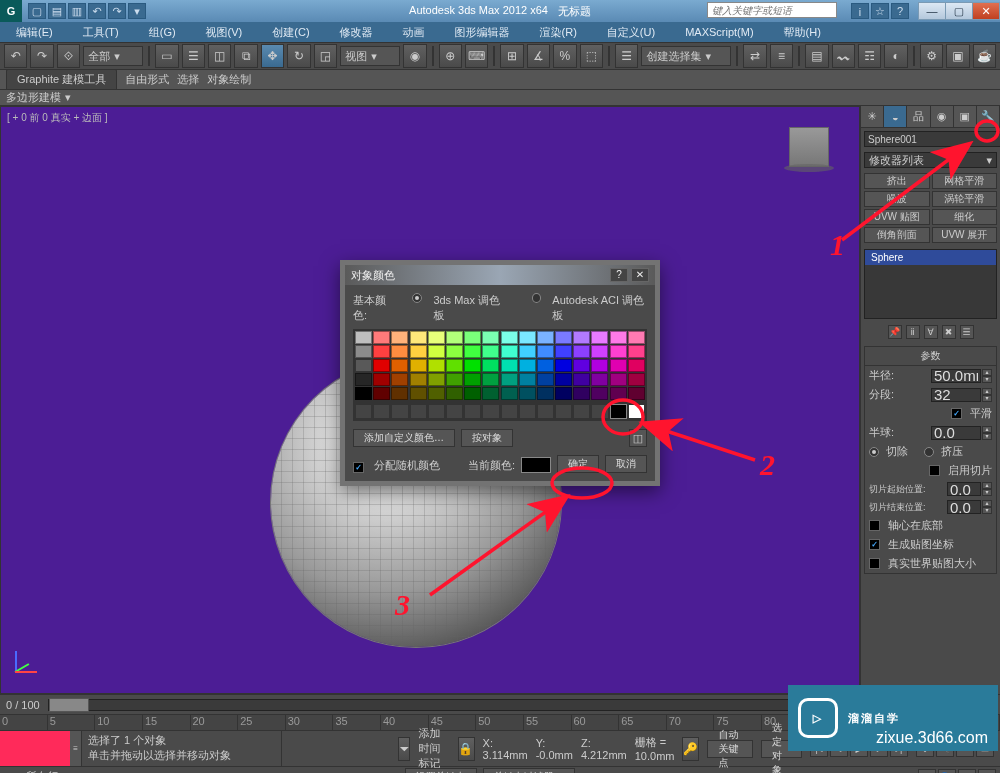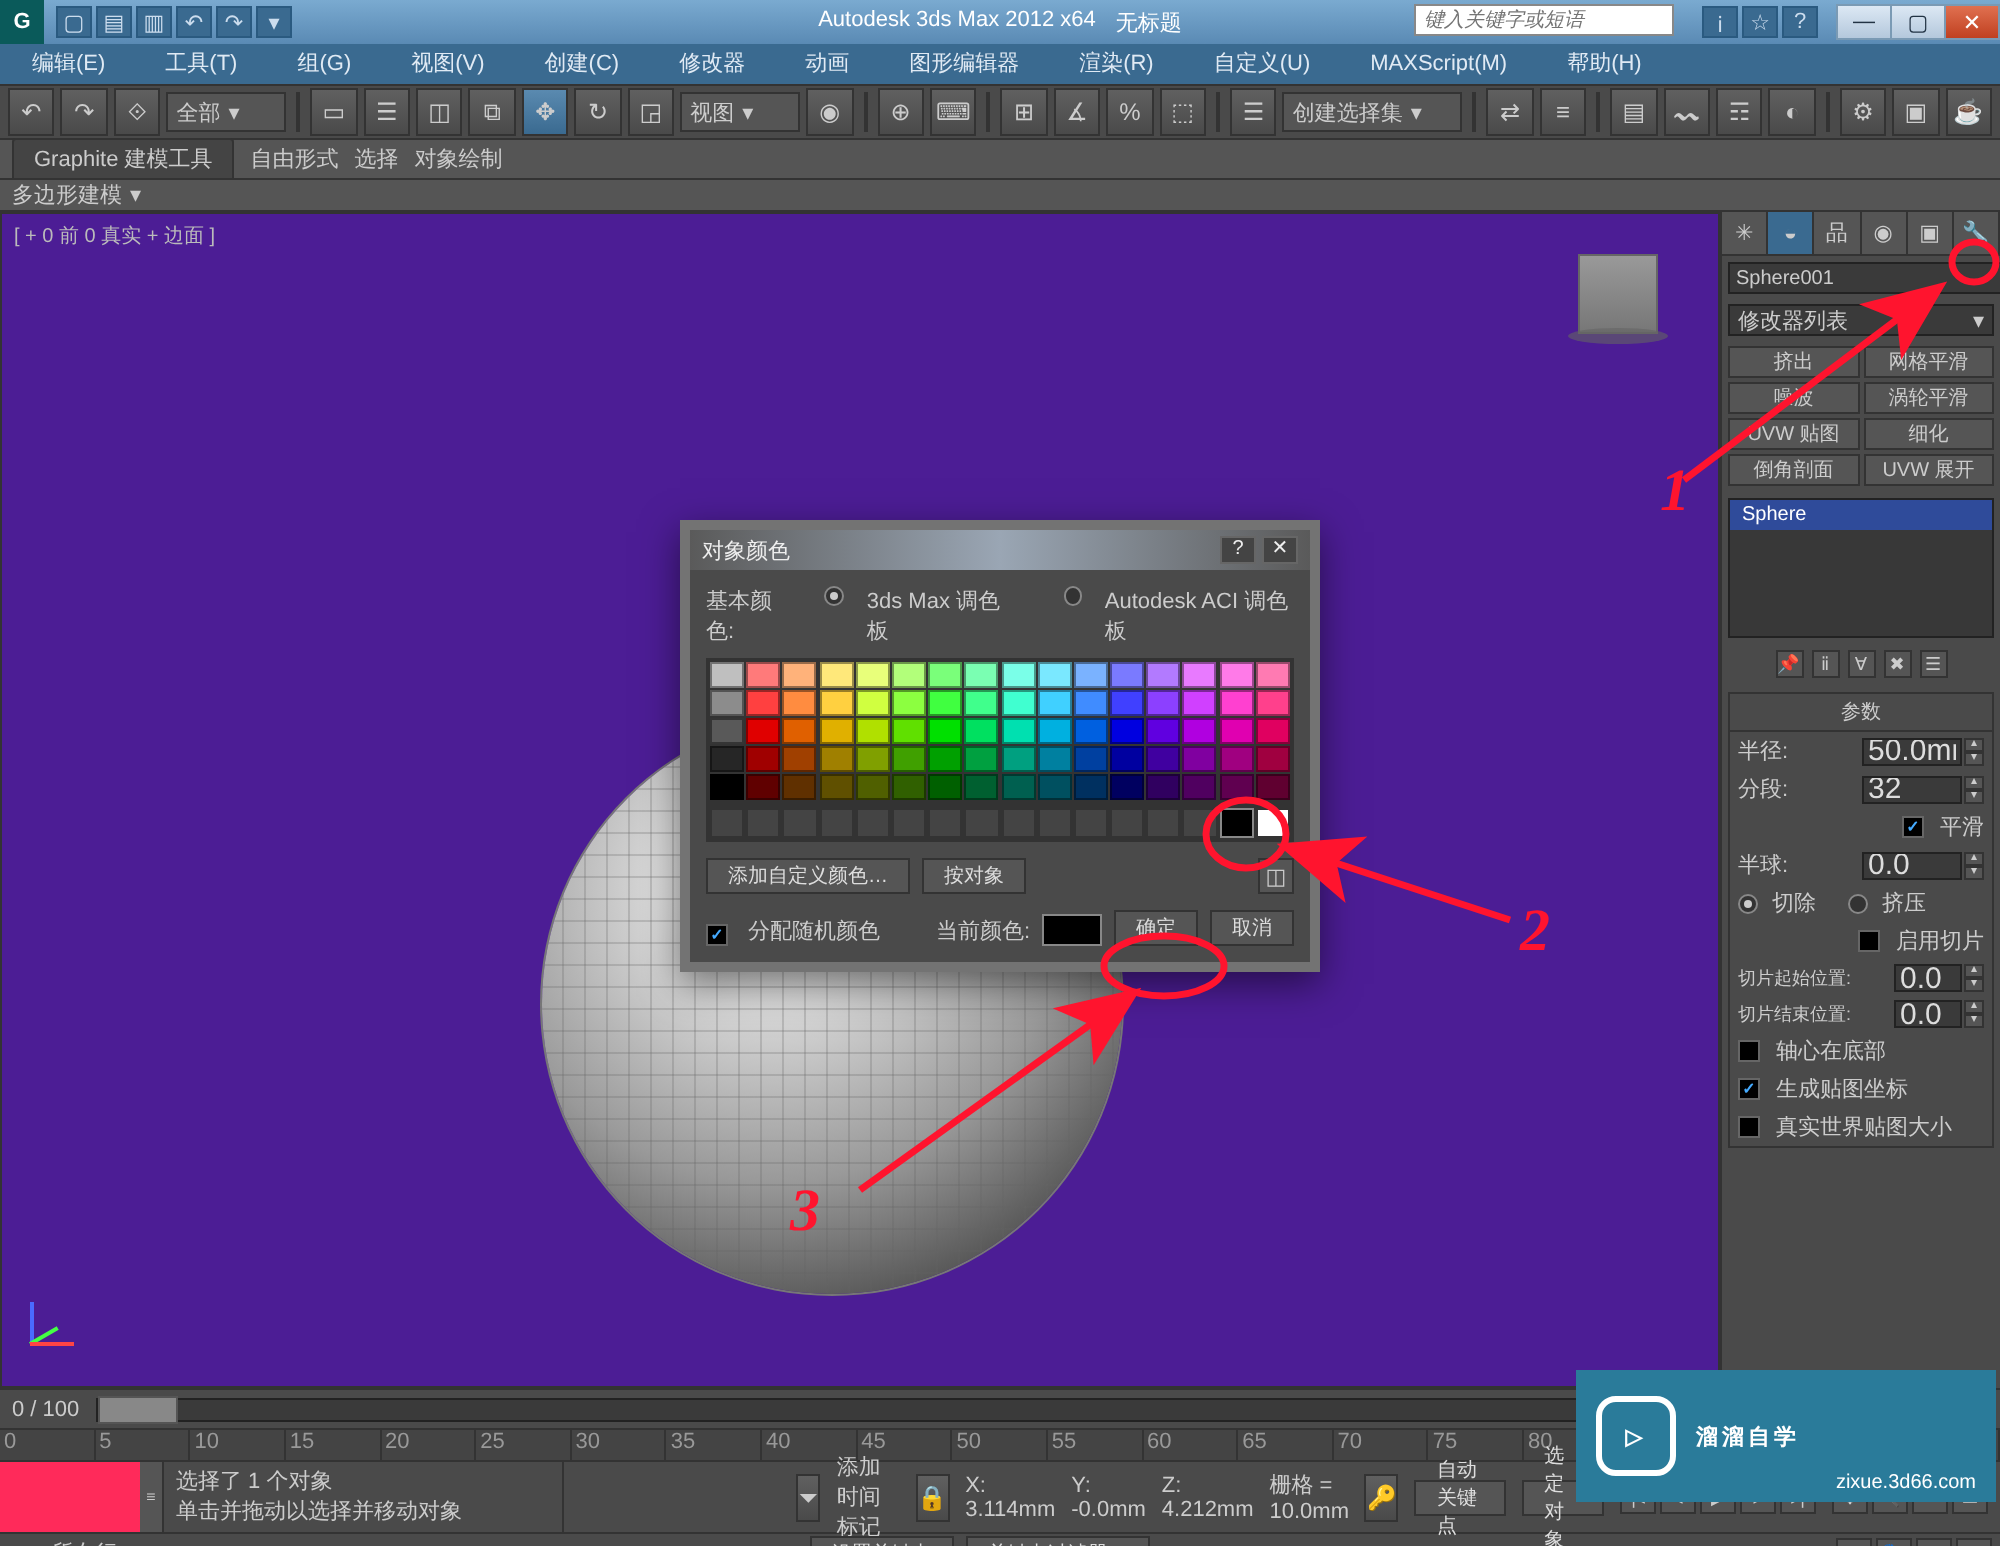--- a/index.html
+++ b/index.html
@@ -108,21 +108,21 @@
 .prompt-row { display:flex; align-items:stretch; height:36px; border-top:1px solid #333; background:#4a4a4a;}
 .prompt-swatch { width:70px; background:#ff2a5a; }
 .prompt-left { width:12px; background:#555; display:flex; align-items:center; justify-content:center; border-right:1px solid #333; font-size:8px;}
 .prompt-txt { flex:0 0 200px; display:flex; flex-direction:column; padding:2px 6px; font-size:10px; border-right:1px solid #333;}
 .prompt-mid { flex:1; display:flex; align-items:center; gap:8px; padding:0 6px;}
 .coord { display:flex; align-items:center; gap:2px;}
 
 
 .watermark { position:absolute; right:2px; bottom:22px; width:210px; height:66px; background:#2a7b9a; display:flex; align-items:center; gap:10px; padding:0 10px; color:#fff; font-size:20px; letter-spacing:2px; font-weight:bold;}
 .watermark .logo { width:40px; height:40px; border:3px solid #fff; border-radius:10px; display:flex; align-items:center; justify-content:center;}
-.watermark .url { position:absolute; right:10px; bottom:4px; font-size:10px; font-weight:normal; letter-spacing:0;}
+.watermark .url { position:absolute; right:10px; bottom:4px; font-size:16px; font-weight:normal; letter-spacing:0;}
 
 
 svg.annot { position:absolute; inset:0; width:1000px; height:773px; pointer-events:none; z-index:999;}
 svg.annot text { font-family: "Segoe Script", cursive; fill:#ff142e; font-size:30px; font-weight:bold; font-style:italic;}
 svg.annot .stroke { fill:none; stroke:#ff142e; stroke-width:3.5; }
 </style>
 </head>
 <body>
 
 <div class="titlebar">

